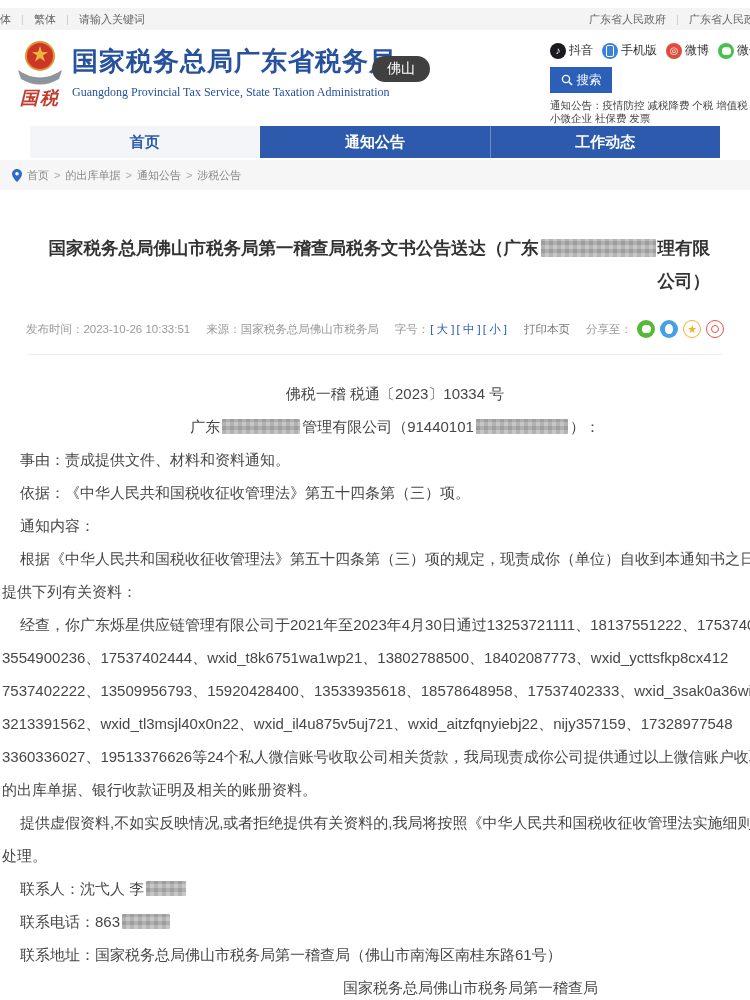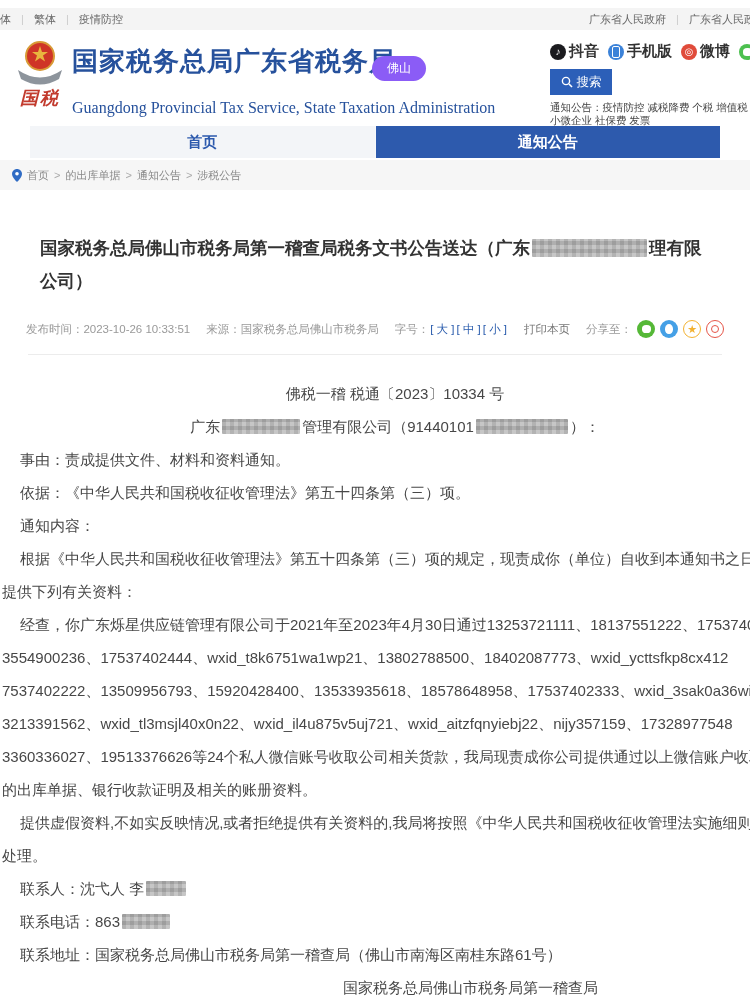--- a/index.html
+++ b/index.html
@@ -12,26 +12,26 @@
   .topbar a{color:#666;text-decoration:none;cursor:pointer;}
   .topbar .sep{color:#ccc;margin:0 7px;}
   .topbar-left{margin-left:-11px;white-space:nowrap;}
   .topbar-right{margin-right:-16px;white-space:nowrap;}
   
   .header{height:92px;position:relative;background:#fff;}
   .logo{position:absolute;left:12px;top:8px;width:56px;text-align:center;}
   .logo-script{color:#c23b2e;font-weight:bold;font-size:18px;line-height:13px;letter-spacing:2px;font-style:italic;}
   .title-wrap{position:absolute;left:72px;top:16px;}
   .site-title{color:#26519c;font-size:26px;font-weight:bold;letter-spacing:1px;line-height:30px;}
-  .site-subtitle{color:#26519c;font-size:16px;margin-top:23px;font-family:"Liberation Serif","DejaVu Serif",serif;}
-  .city-badge{position:absolute;left:372px;top:26px;background:#8b5cf6;color:#fff;font-size:12px;padding:4px 15px;border-radius:15px;cursor:pointer;}
+  .site-subtitle{color:#26519c;font-size:12px;margin-top:9px;font-family:"Liberation Serif","DejaVu Serif",serif;}
+  .city-badge{position:absolute;left:372px;top:26px;background:#404040;color:#fff;font-size:14px;padding:4px 15px;border-radius:15px;cursor:pointer;}
   .header-right{position:absolute;left:550px;top:12px;width:215px;}
   .social-row{display:flex;align-items:center;gap:9px;white-space:nowrap;}
   .social-item{display:flex;align-items:center;gap:3px;cursor:pointer;}
-  .slabel{font-size:15px;color:#333;font-weight:bold;}
+  .slabel{font-size:12px;color:#333;}
   .sicon{width:16px;height:16px;border-radius:50%;display:inline-flex;align-items:center;justify-content:center;flex:0 0 16px;}
   .si-douyin{background:#1b1b1f;color:#fff;font-size:10px;}
   .si-mobile{background:#3b82d8;}
   .phone-shape{width:6px;height:10px;border:1.5px solid #fff;border-radius:2px;}
   .si-weibo{background:#e04b3a;color:#fff;font-size:10px;}
   .si-wechat{background:#4cc04f;}
   .bubble-shape{width:9px;height:8px;background:#fff;border-radius:45% 45% 40% 40%;}
   .search-row{margin-top:8px;display:flex;}
   .search-input{width:128px;height:24px;border:1px solid #d9d9d9;border-right:none;padding:0 6px;font-size:11.5px;color:#333;outline:none;}
   .search-input::placeholder{color:#aaa;}
@@ -42,21 +42,21 @@
   .nav{margin:4px 30px 0;height:32px;display:flex;background:#2d5aad;}
   .nav-tab{flex:1;text-align:center;line-height:32px;color:#fff;font-size:15px;font-weight:bold;border-right:1px solid rgba(255,255,255,.3);cursor:pointer;}
   .nav-tab:last-child{border-right:none;}
   .nav-tab.active{background:#f3f5f8;color:#2d5aad;}
   
   .crumb-band{background:#f6f6f6;height:30px;display:flex;align-items:center;padding-left:12px;font-size:11px;color:#888;gap:5px;margin-top:2px;}
   .crumb-band a{color:#888;text-decoration:none;cursor:pointer;}
   .crumb-sep{color:#aaa;}
   
   .article{background:#fff;}
-  .article-title{width:670px;margin:42px auto 10px;text-align:left;font-size:17.5px;font-weight:bold;color:#333;line-height:33px;}
+  .article-title{width:670px;margin:42px auto 10px;text-align:right;font-size:17.5px;font-weight:bold;color:#333;line-height:33px;}
   .meta-row{margin-top:22px;display:flex;justify-content:center;align-items:center;gap:16px;font-size:11.5px;color:#999;white-space:nowrap;}
   .meta-row .size-link{color:#2a5cad;text-decoration:none;cursor:pointer;margin:0 1px;}
   .meta-row .print-link{color:#777;text-decoration:none;cursor:pointer;}
   .share-group{display:flex;align-items:center;gap:5px;}
   .shicon{width:18px;height:18px;border-radius:50%;display:inline-flex;align-items:center;justify-content:center;cursor:pointer;box-sizing:border-box;}
   .sh-wechat{background:#55b837;}
   .sh-wechat i{width:9px;height:8px;background:#fff;border-radius:45%;}
   .sh-qq{background:#45a0e6;}
   .sh-qq i{width:8px;height:10px;background:#fff;border-radius:50% 50% 46% 46%;}
   .sh-qzone{background:#fff;border:1.5px solid #f3b231;color:#f3b231;font-size:11px;line-height:1;}
@@ -84,21 +84,21 @@
 </style>
 </head>
 <body>
 
 <div class="topbar">
   <div class="topbar-left">
     <a>简体</a>
     <span class="sep">|</span>
     <a>繁体</a>
     <span class="sep">|</span>
-    <a>疫情防控</a>
+    <a>请输入关键词</a>
   </div>
   <div class="topbar-right">
     <a>广东省人民政府</a>
     <span class="sep">|</span>
     <a>广东省人民政府</a>
   </div>
 </div>
 
 <div class="header">
   <div class="logo">
@@ -149,20 +149,21 @@
     </div>
     <div class="hotwords">
       <span class="hw-label">通知公告：</span><span>疫情防控 减税降费 个税 增值税 小微企业 社保费 发票</span>
     </div>
   </div>
 </div>
 
 <div class="nav">
   <div class="nav-tab active">首页</div>
   <div class="nav-tab">通知公告</div>
+  <div class="nav-tab">工作动态</div>
 </div>
 
 <div class="crumb-band">
   <svg width="10" height="13" viewBox="0 0 10 13">
     <path d="M5,0 C2.2,0 0,2.2 0,5 C0,8.5 5,13 5,13 C5,13 10,8.5 10,5 C10,2.2 7.8,0 5,0 Z" fill="#2f6bc4"></path>
     <circle cx="5" cy="4.8" r="1.8" fill="#fff"></circle>
   </svg>
   <a>首页</a>
   <span class="crumb-sep">&gt;</span>
   <a>的出库单据</a>

